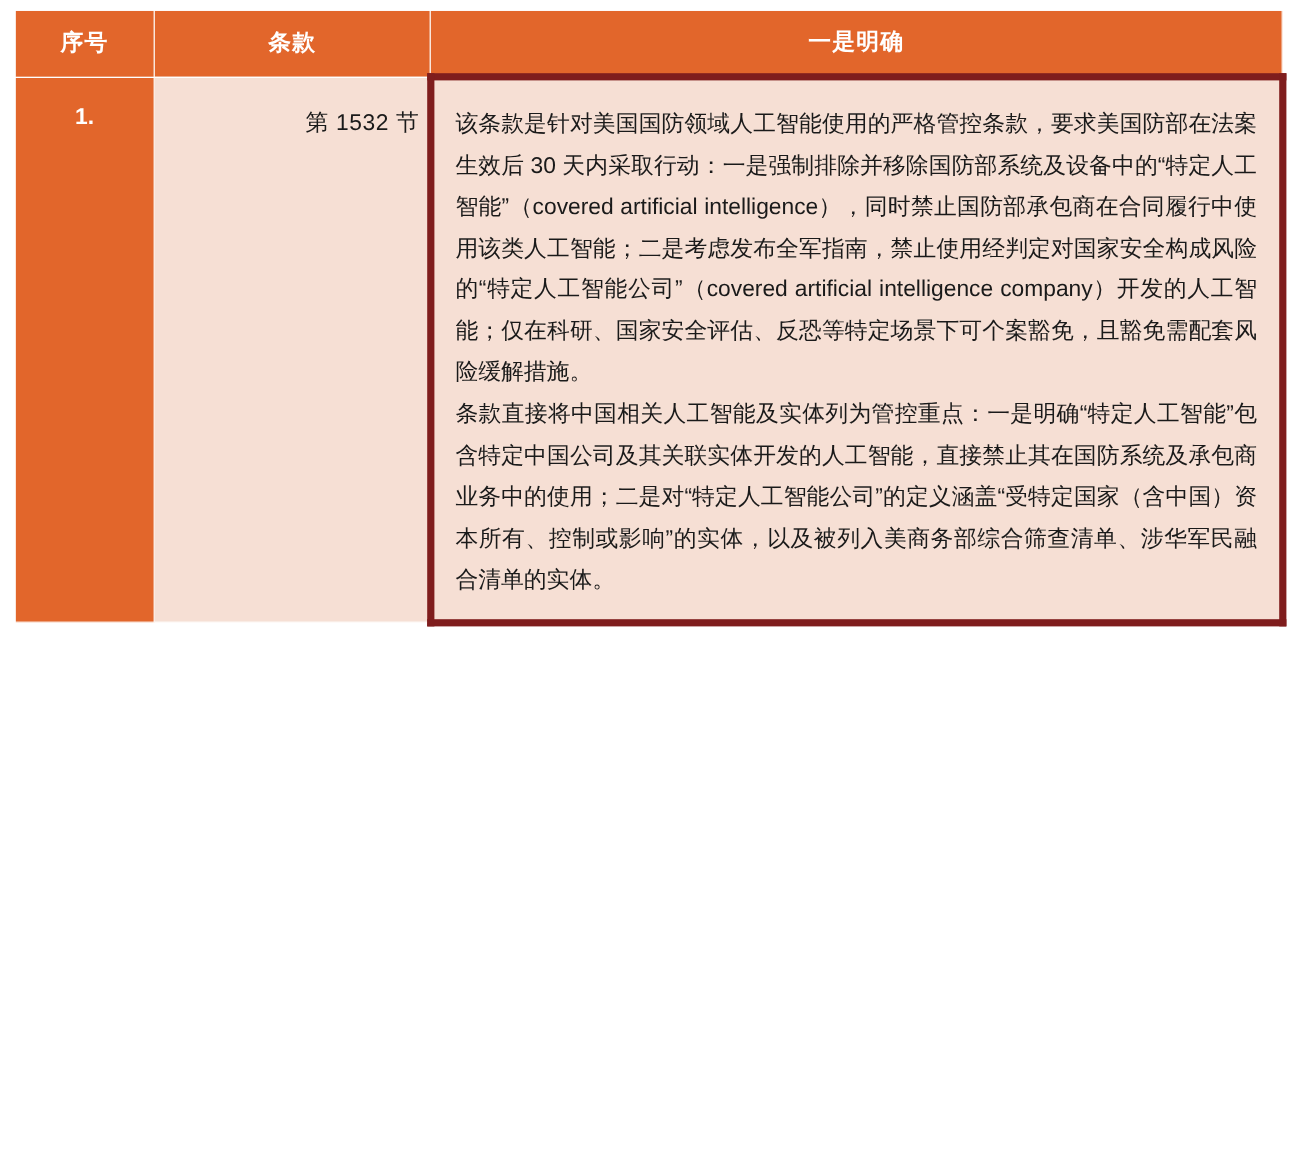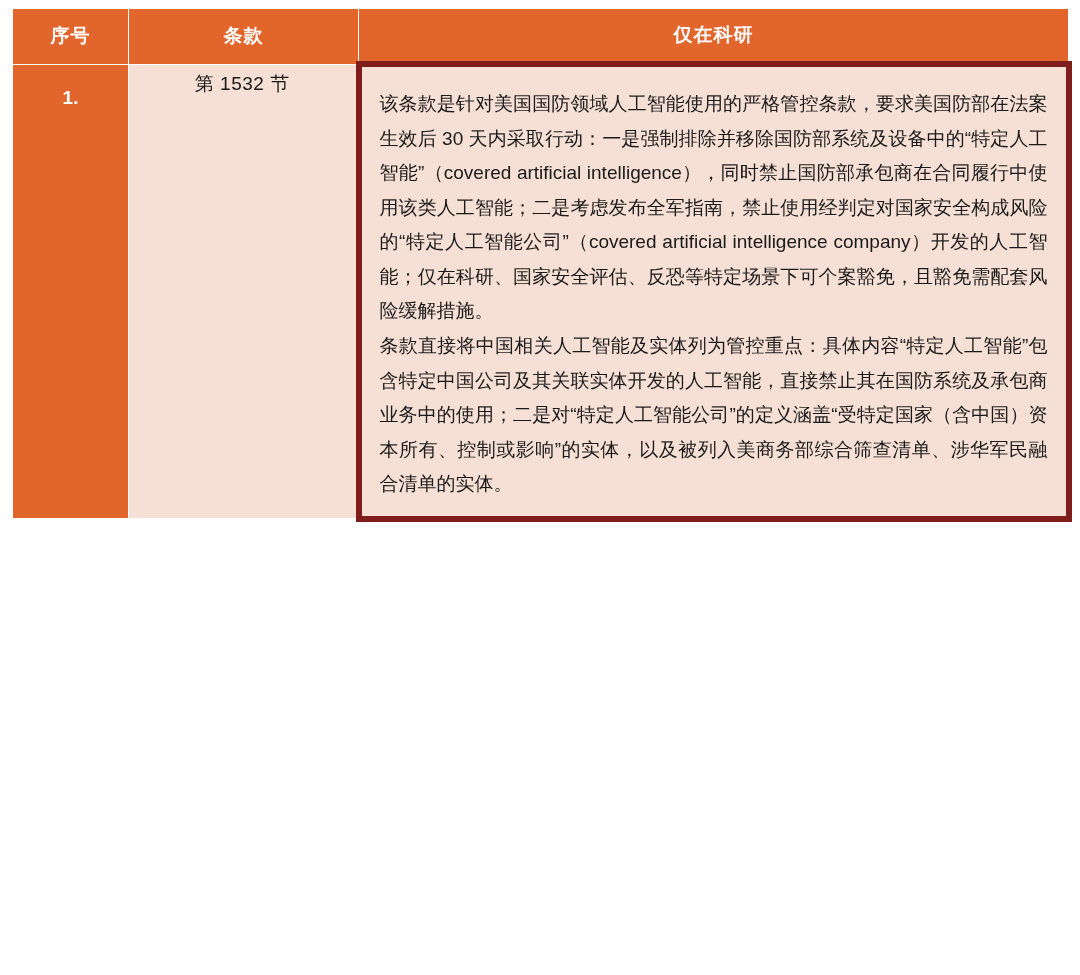--- a/index.html
+++ b/index.html
@@ -44,24 +44,24 @@
     font-weight: bold;
     text-align: center;
     vertical-align: top;
     border: 1px solid #ffffff;
     padding: 22px 4px 0 4px;
   }
   td.clause-cell {
     background: #F6DFD4;
     color: #1a1a1a;
     font-size: 19px;
-    text-align: center;
+    text-align: right;
     vertical-align: top;
     border: 1px solid #ffffff;
-    padding: 6px 6px 0 6px;
+    padding: 24px 6px 0 6px;
     letter-spacing: 0.5px;
   }
   td.content-cell {
     background: #F6DFD4;
     color: #1a1a1a;
     font-size: 19px;
     text-align: justify;
     vertical-align: top;
     border: 6px solid #7f1d1d;
     padding: 20px 18px 14px 18px;
@@ -82,27 +82,27 @@
   <table class="doc-table">
     <colgroup>
       <col class="c1">
       <col class="c2">
       <col class="c3">
     </colgroup>
     <thead>
       <tr>
         <th class="head-cell">序号</th>
         <th class="head-cell">条款</th>
-        <th class="head-cell">仅在科研</th>
+        <th class="head-cell">一是明确</th>
       </tr>
     </thead>
     <tbody>
       <tr>
         <td class="idx-cell">1.</td>
         <td class="clause-cell">第 1532 节</td>
         <td class="content-cell">
           <p>该条款是针对美国国防领域人工智能使用的严格管控条款，要求美国防部在法案生效后 30 天内采取行动：一是强制排除并移除国防部系统及设备中的“特定人工智能”（covered artificial intelligence），同时禁止国防部承包商在合同履行中使用该类人工智能；二是考虑发布全军指南，禁止使用经判定对国家安全构成风险的“特定人工智能公司”（covered artificial intelligence company）开发的人工智能；仅在科研、国家安全评估、反恐等特定场景下可个案豁免，且豁免需配套风险缓解措施。</p>
-          <p>条款直接将中国相关人工智能及实体列为管控重点：具体内容“特定人工智能”包含特定中国公司及其关联实体开发的人工智能，直接禁止其在国防系统及承包商业务中的使用；二是对“特定人工智能公司”的定义涵盖“受特定国家（含中国）资本所有、控制或影响”的实体，以及被列入美商务部综合筛查清单、涉华军民融合清单的实体。</p>
+          <p>条款直接将中国相关人工智能及实体列为管控重点：一是明确“特定人工智能”包含特定中国公司及其关联实体开发的人工智能，直接禁止其在国防系统及承包商业务中的使用；二是对“特定人工智能公司”的定义涵盖“受特定国家（含中国）资本所有、控制或影响”的实体，以及被列入美商务部综合筛查清单、涉华军民融合清单的实体。</p>
         </td>
       </tr>
     </tbody>
   </table>
 </div>
 
 </body></html>

